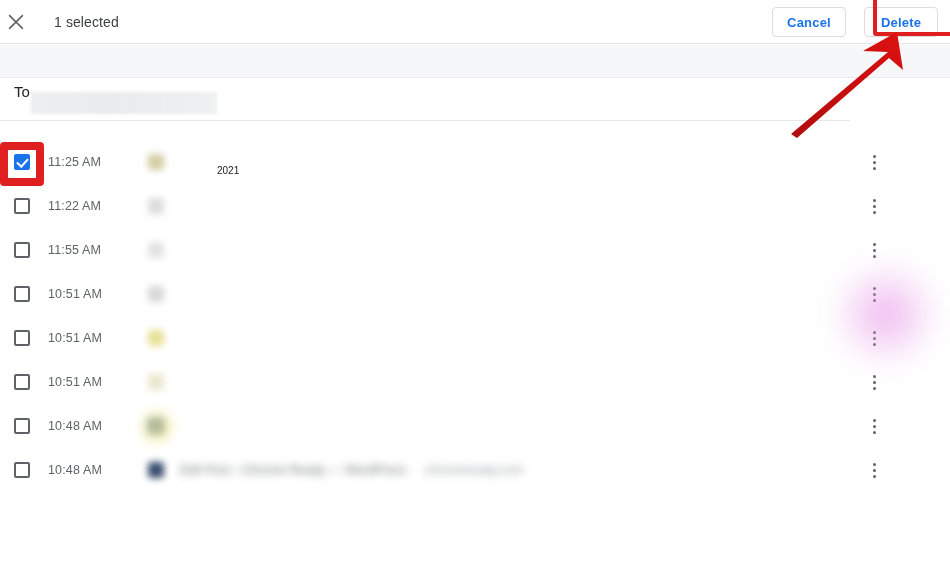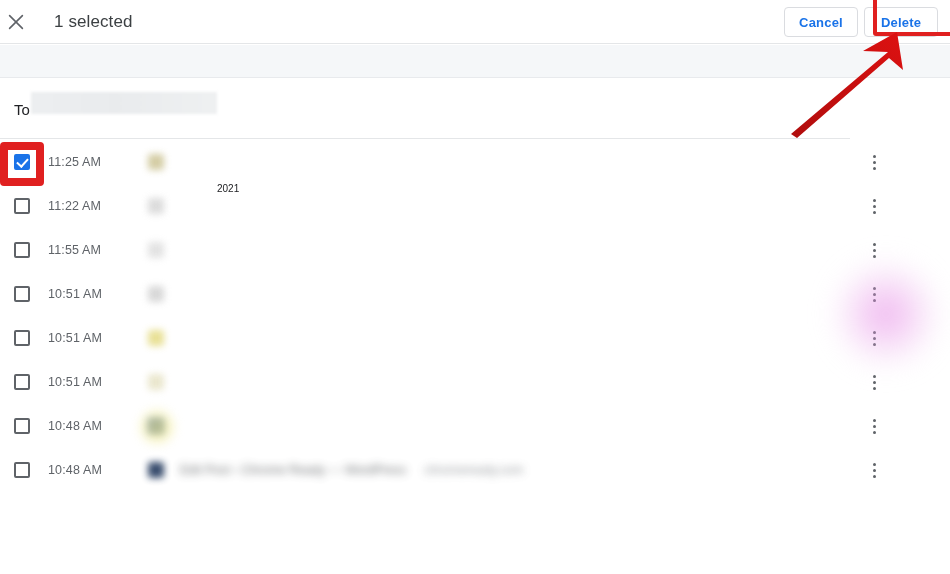--- a/index.html
+++ b/index.html
@@ -39,30 +39,30 @@
     width: 32px; height: 32px;
     display: flex; align-items: center; justify-content: center;
     cursor: pointer;
   }
   .close-btn svg { display: block; }
   .sel-count {
     position: absolute;
     left: 54px; top: 0;
     height: 44px;
     display: flex; align-items: center;
-    font-size: 17px;
+    font-size: 14px;
     color: #3c4043;
     letter-spacing: .1px;
   }
   .tb-actions {
     position: absolute;
     right: 12px; top: 0;
     height: 44px;
     display: flex; align-items: center;
-    gap: 6px;
+    gap: 18px;
   }
   .tb-btn {
     height: 30px;
     min-width: 74px;
     padding: 0 14px;
     box-sizing: border-box;
     background: #ffffff;
     border: 1px solid #dadce0;
     border-radius: 4px;
     color: #1a73e8;
@@ -94,21 +94,21 @@
     left: 0; top: 45px;
     width: 950px; height: 33px;
     background: #f5f7f9;
     border-bottom: 1px solid #e8eaed;
     box-sizing: border-box;
   }
 
   
   .date-header {
     position: absolute;
-    left: 0; top: 79px;
+    left: 0; top: 61px;
     width: 850px; height: 60px;
     border-bottom: 1px solid #e4e6e8;
     box-sizing: border-box;
     display: flex; align-items: center;
   }
   .date-text {
     position: absolute;
     left: 14px; top: 0; height: 60px;
     display: flex; align-items: center;
     font-size: 15px;

